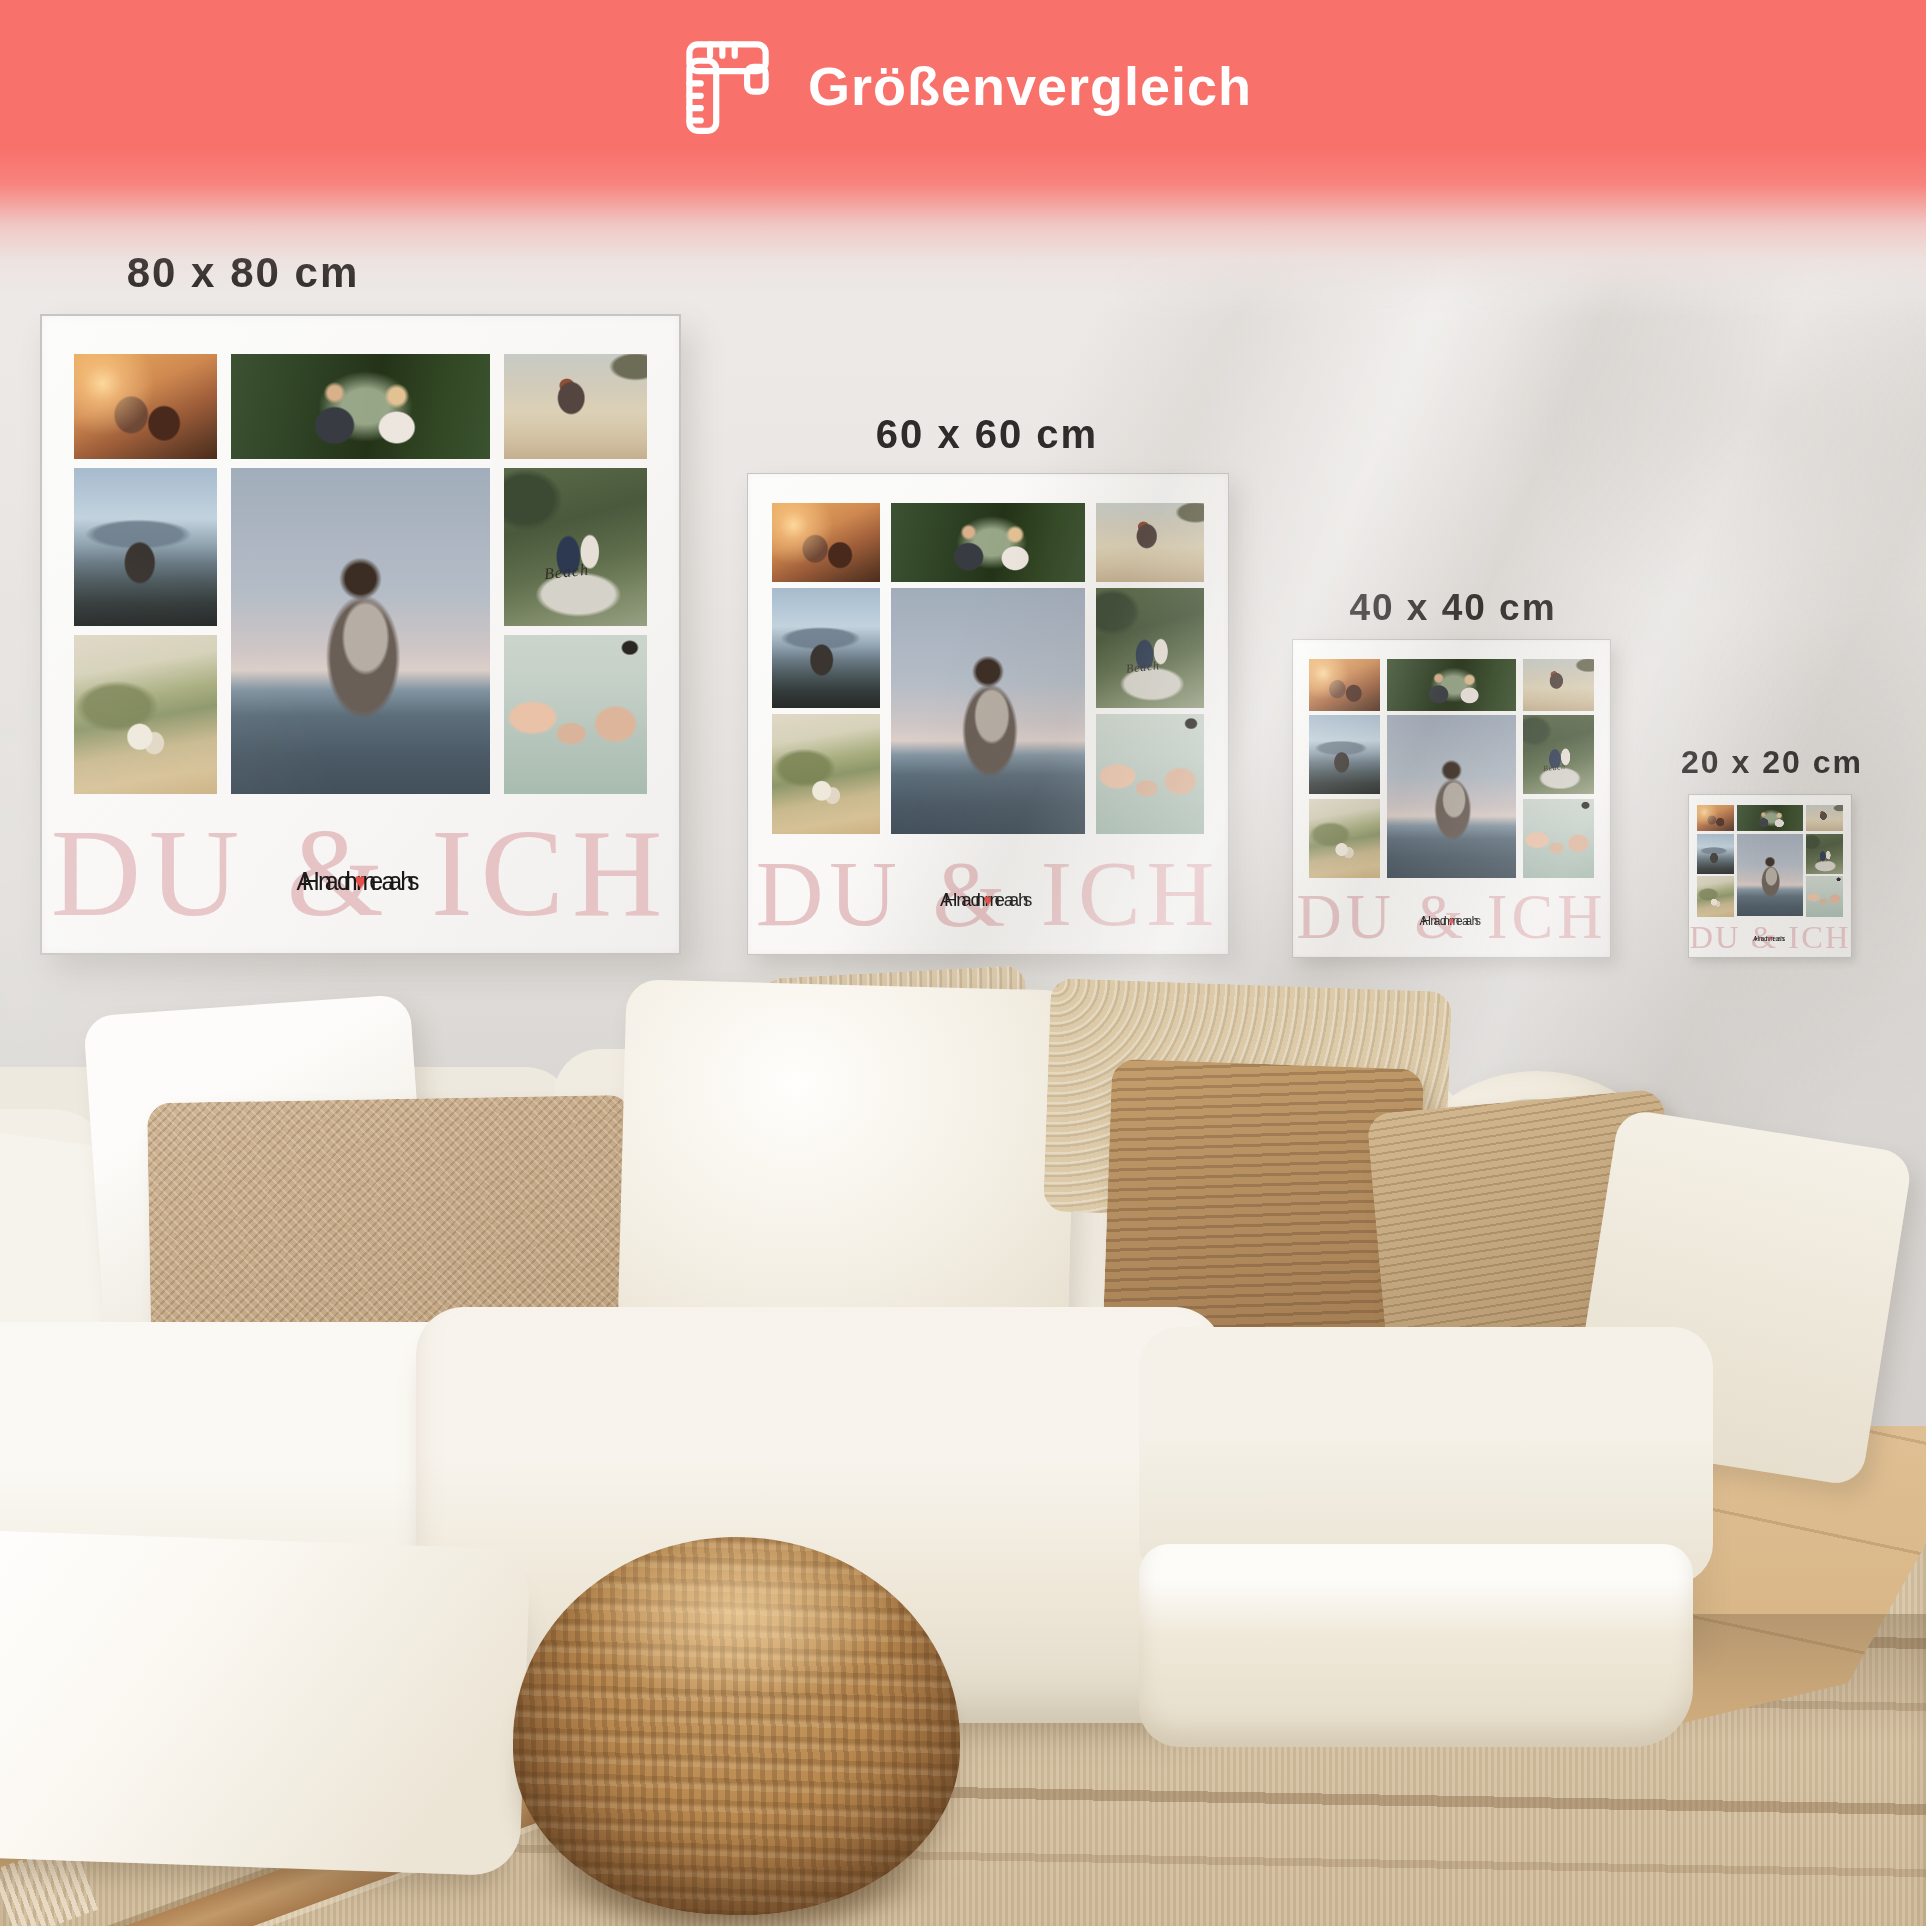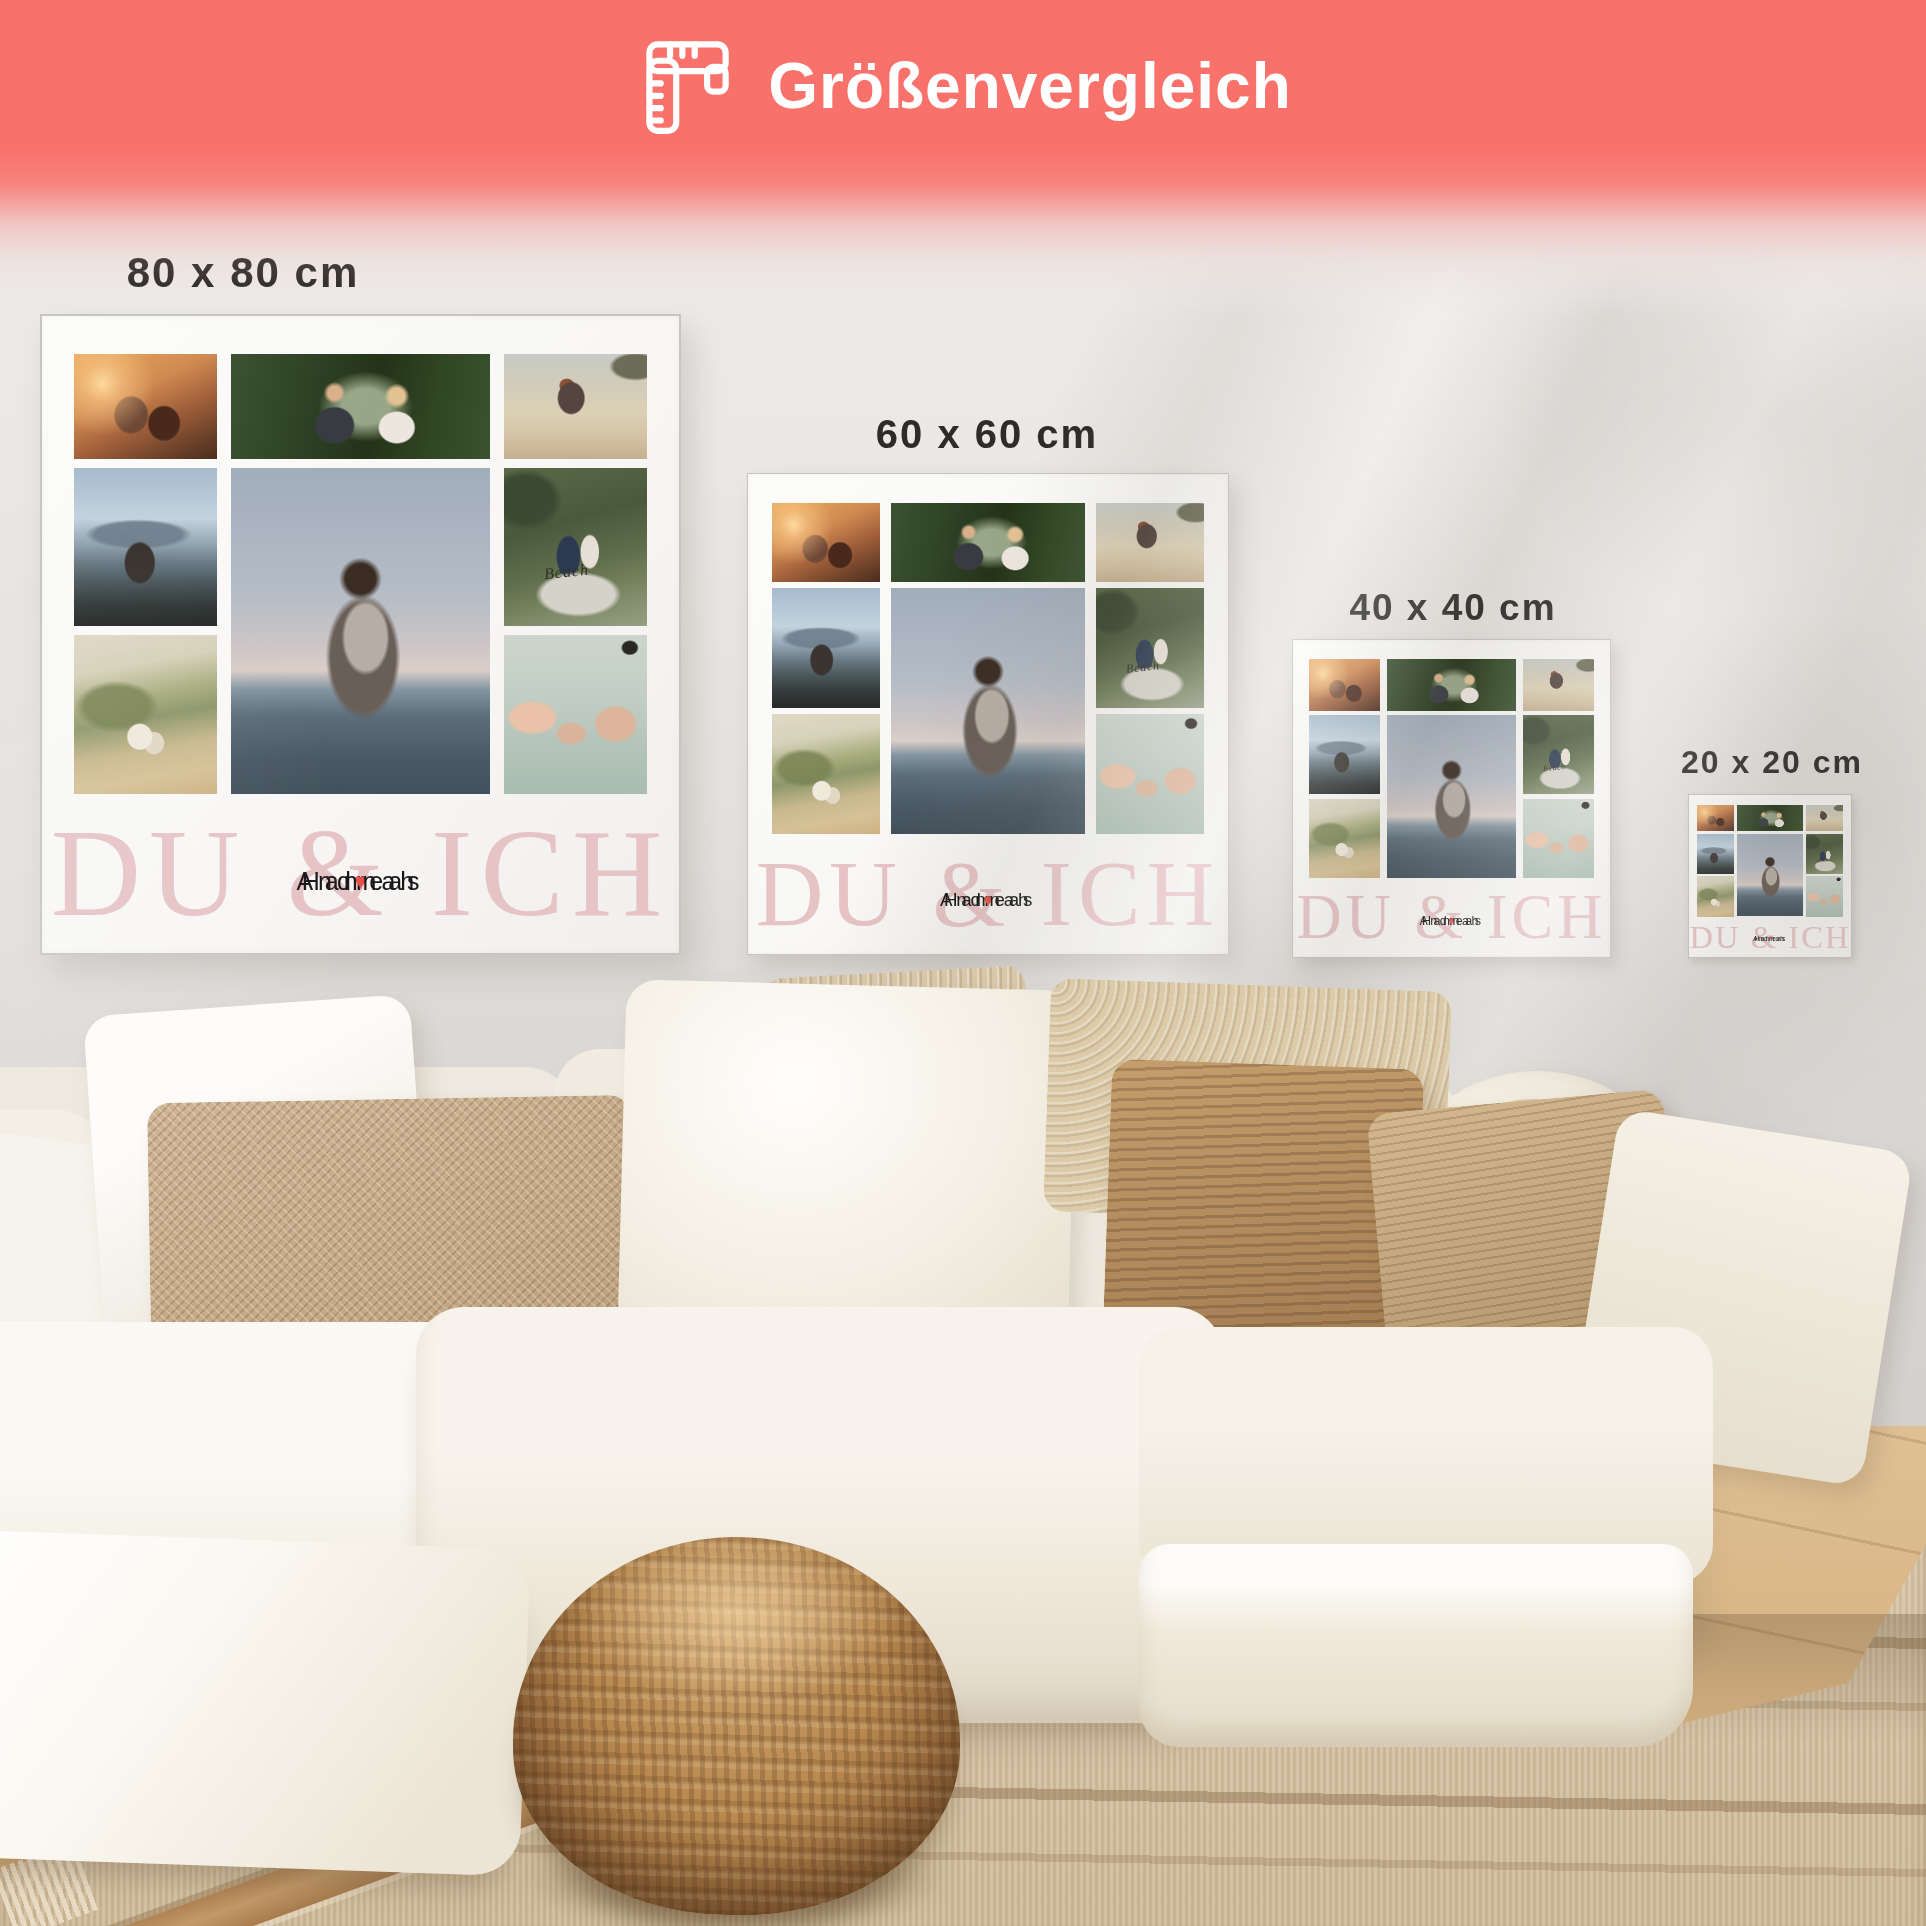--- a/index.html
+++ b/index.html
@@ -20,21 +20,21 @@
     -webkit-mask-image:linear-gradient(180deg,transparent 0,#000 69px,#000 calc(100% - 139px),transparent 100%);
     mask-image:linear-gradient(180deg,transparent 0,#000 69px,#000 calc(100% - 139px),transparent 100%);}
 
   
   .header{left:0;top:0;width:1927px;height:297px;z-index:10;
     background:linear-gradient(180deg,#f9716b 0%,#f9716b 50%,rgba(249,113,107,0.85) 62%,
       rgba(243,146,142,0.38) 76%,rgba(238,180,178,0.12) 88%,rgba(238,200,198,0) 100%);}
   .header-row{position:absolute;left:0;top:26px;width:100%;height:119px;
     display:flex;align-items:center;justify-content:center;gap:30px;}
   .header-row .ruler{position:relative;width:103px;height:103px;flex:0 0 auto;}
-  .header-title{position:relative;color:#ffffff;font-size:64px;font-weight:700;letter-spacing:1px;line-height:1;}
+  .header-title{position:relative;color:#ffffff;font-size:54px;font-weight:700;letter-spacing:1px;line-height:1;}
 
   
   .size-label{z-index:2;color:#2d2c2a;font-weight:600;letter-spacing:2px;text-align:center;line-height:1;}
   .lbA{left:45px; top:252px; width:396px;font-size:42px;}
   .lbB{left:789px;top:414px; width:396px;font-size:40px;}
   .lbC{left:1255px;top:589px;width:396px;font-size:37px;}
   .lbD{left:1574px;top:746px;width:396px;font-size:32px;}
 
   
   .poster{z-index:2;background:linear-gradient(128deg,#fcfcfa 0%,#f8f7f5 55%,#f0efed 100%);

